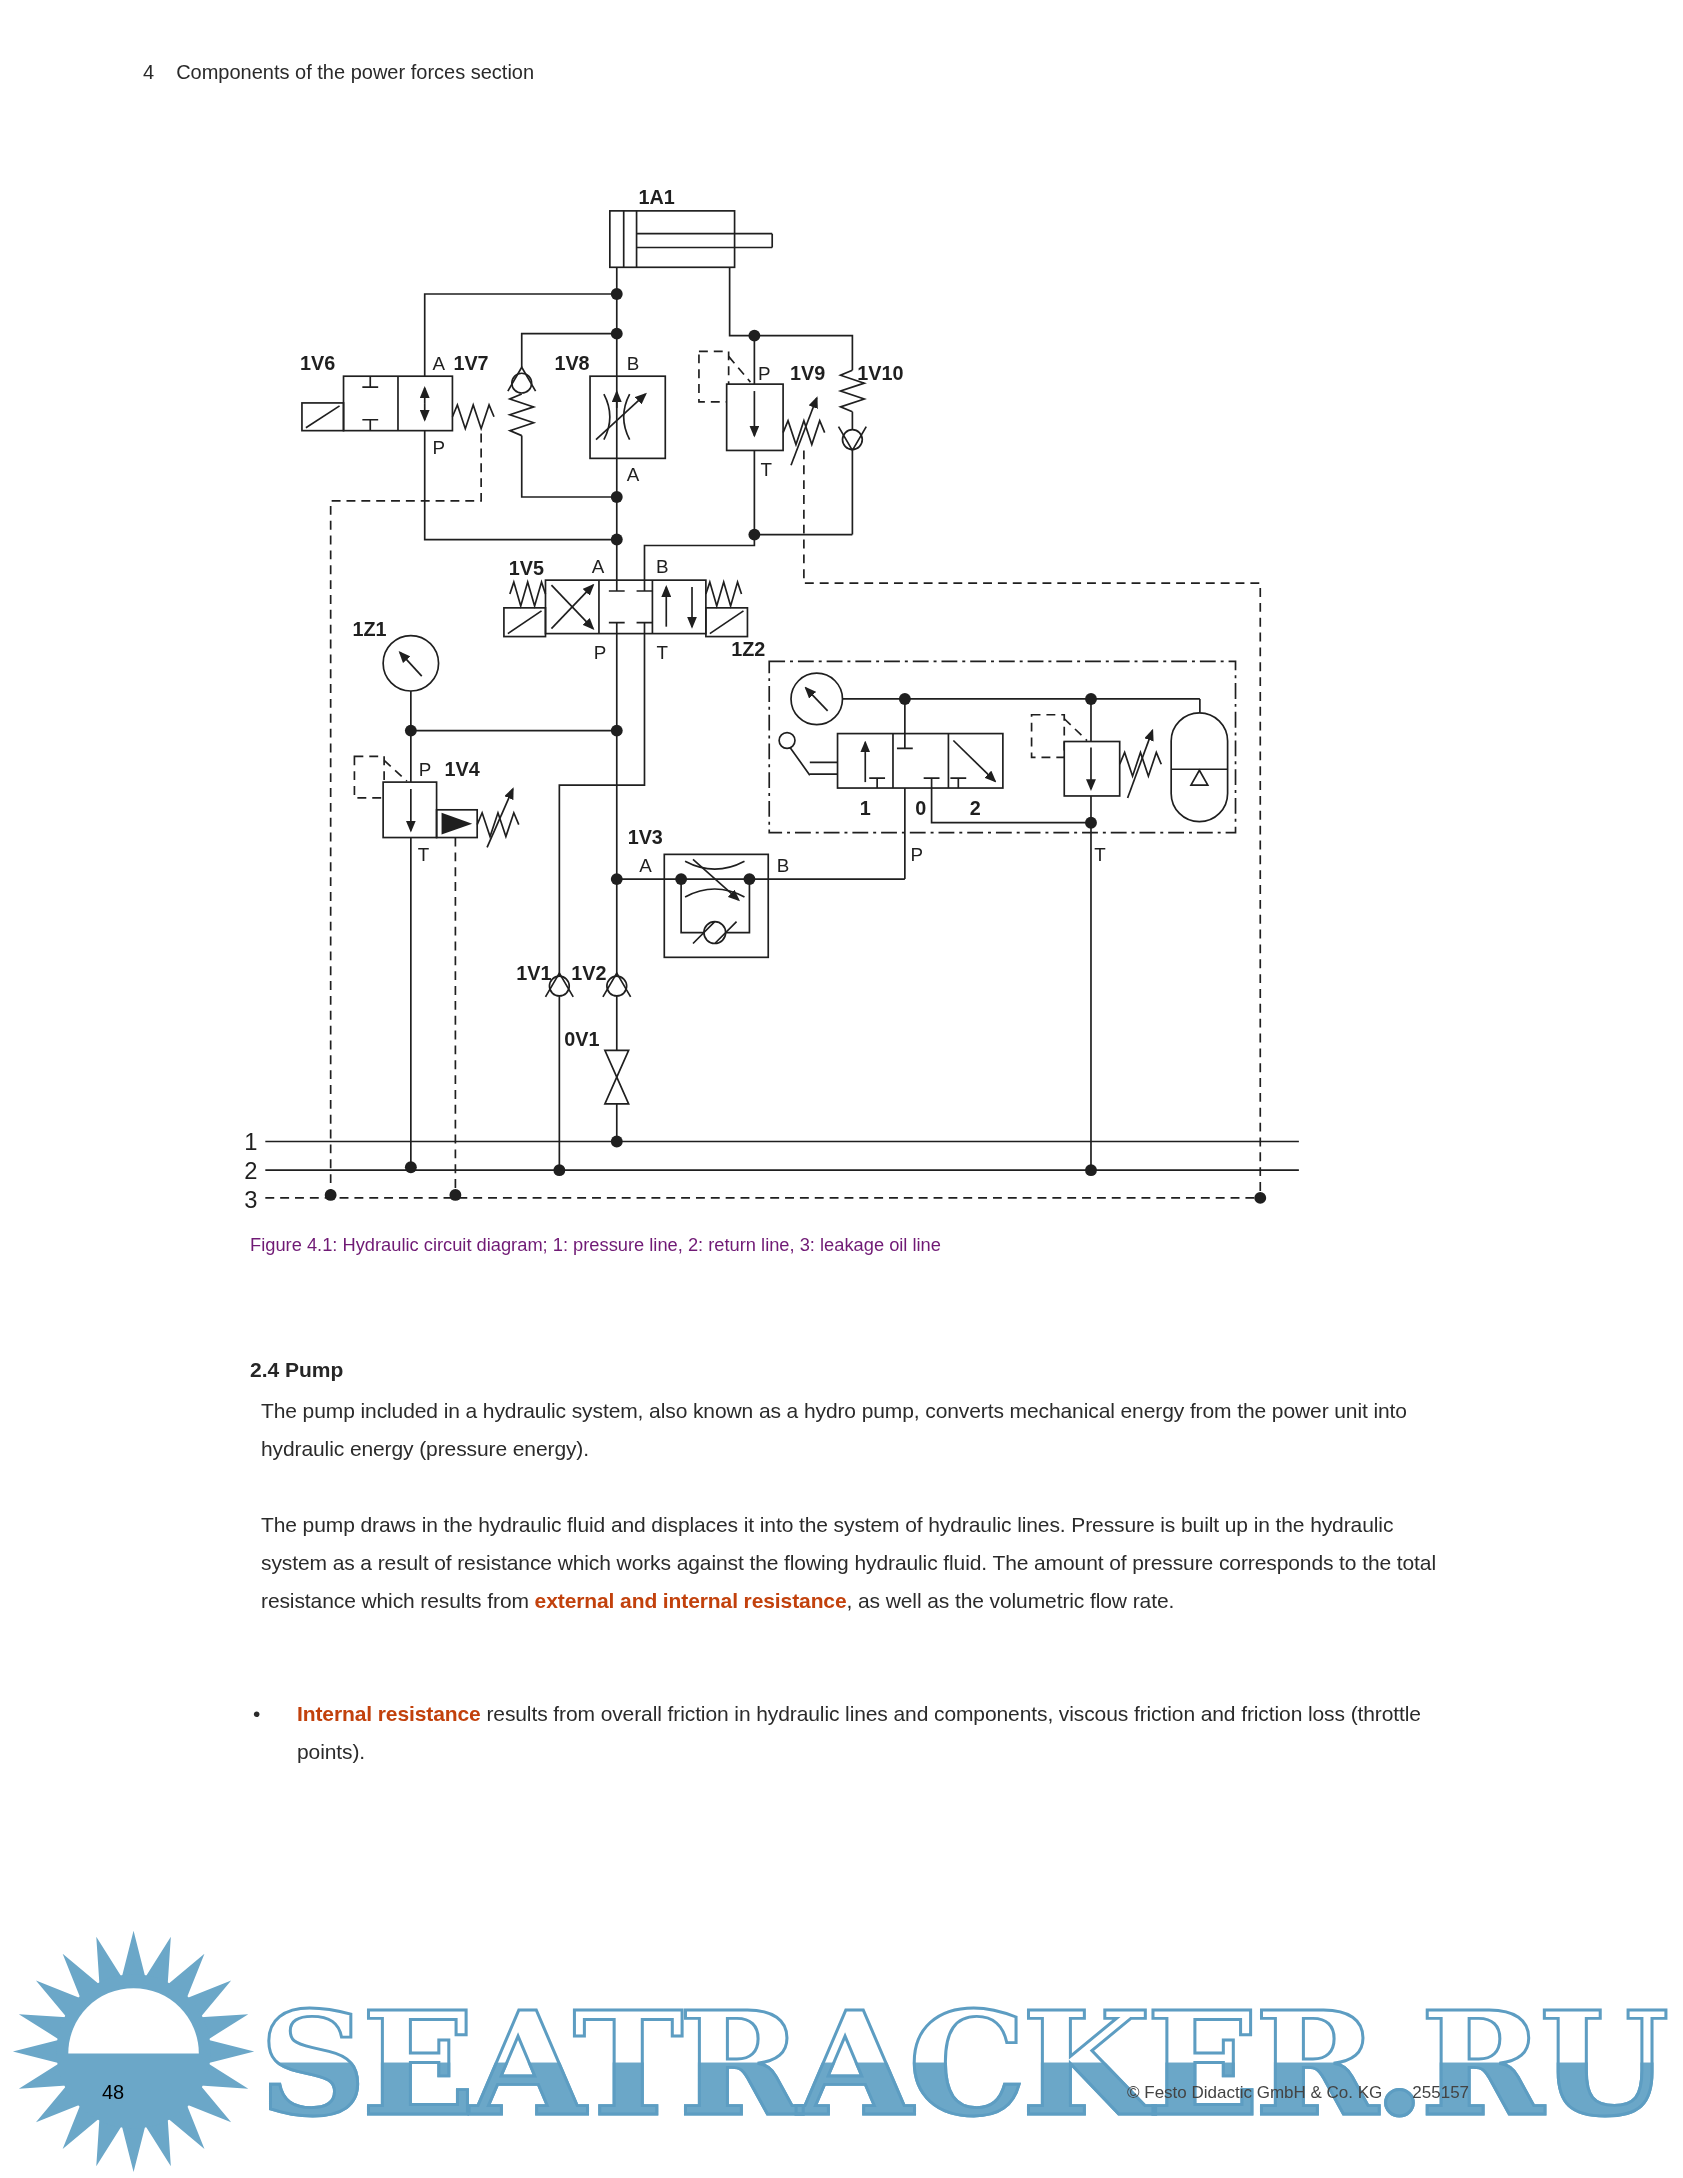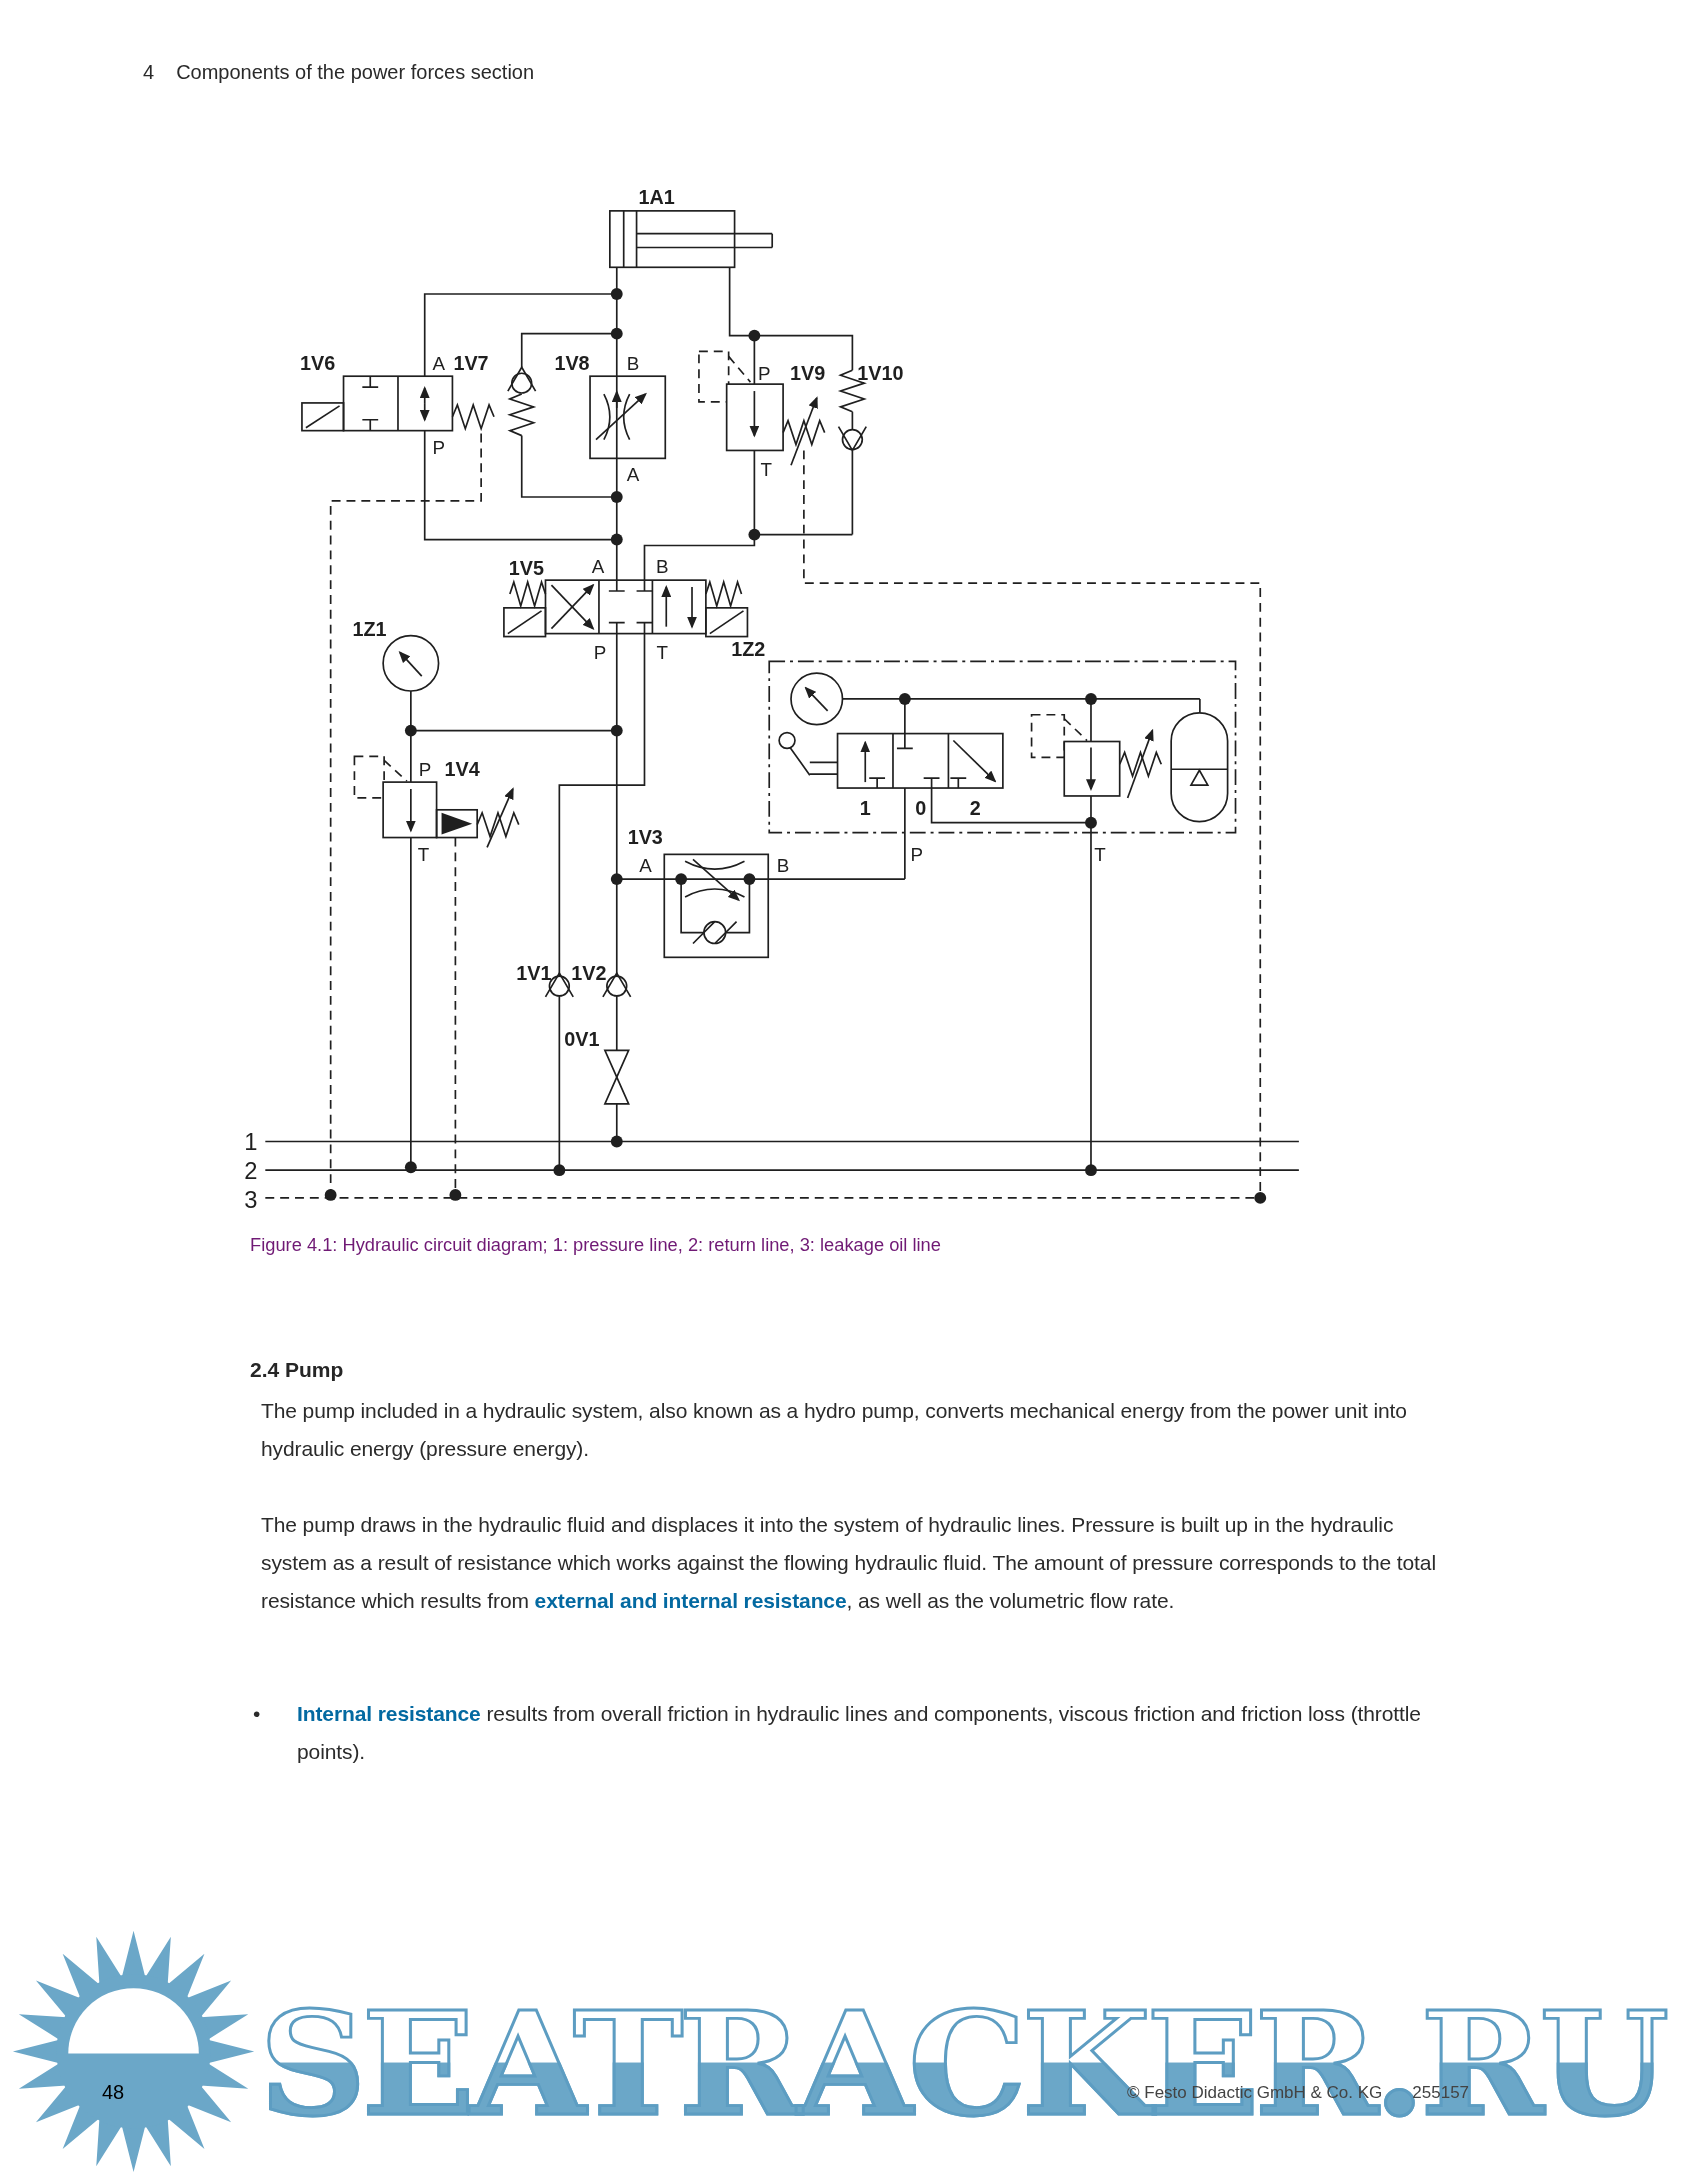--- a/index.html
+++ b/index.html
@@ -22,21 +22,21 @@
   .num{font:24px "Liberation Sans",sans-serif;fill:#1f1f1f;}
   .mid{text-anchor:middle;} .end{text-anchor:end;}
   
   .caption{left:250px;top:1234px;font-size:18.3px;color:#701a75;}
   .h42{left:250px;top:1358px;font-size:21px;font-weight:bold;color:#262626;}
   .para{left:250px;width:1193px;font-size:21px;line-height:38px;color:#2b2b2b;letter-spacing:-0.1px;margin-left:11px;}
   .p1{top:1392px;} .p2{top:1506px;}
   ul.bullets{left:250px;top:1695px;width:1188px;list-style:none;margin:0;padding:0;}
   ul.bullets li{position:relative;padding-left:47px;font-size:21px;line-height:38px;color:#2b2b2b;letter-spacing:-0.1px;}
   ul.bullets li::before{content:"\2022";position:absolute;left:3px;top:0;font-size:21px;}
-  .b{font-weight:bold;color:#0369a1;}
+  .b{font-weight:bold;color:#c2410c;}
   
   .wm-text{left:259px;top:1992px;font-family:"DejaVu Serif",serif;font-weight:bold;
      font-size:149px;line-height:1;letter-spacing:-5px;white-space:nowrap;
      background:linear-gradient(to bottom,#ffffff 0%,#ffffff 49%,#6ba7c8 49%,#6ba7c8 100%);
      -webkit-background-clip:text;background-clip:text;color:transparent;
      -webkit-text-stroke:3px #5d9dc2;transform:scaleY(0.96);transform-origin:left top;}
   #sun{position:absolute;left:0;top:1911px;width:277px;height:267px;}
   
   .pagenum{left:102px;top:2081px;font-size:20px;color:#000000;}
   .copyright{left:1127px;top:2083px;font-size:17px;color:#434343;display:flex;gap:30px;}

